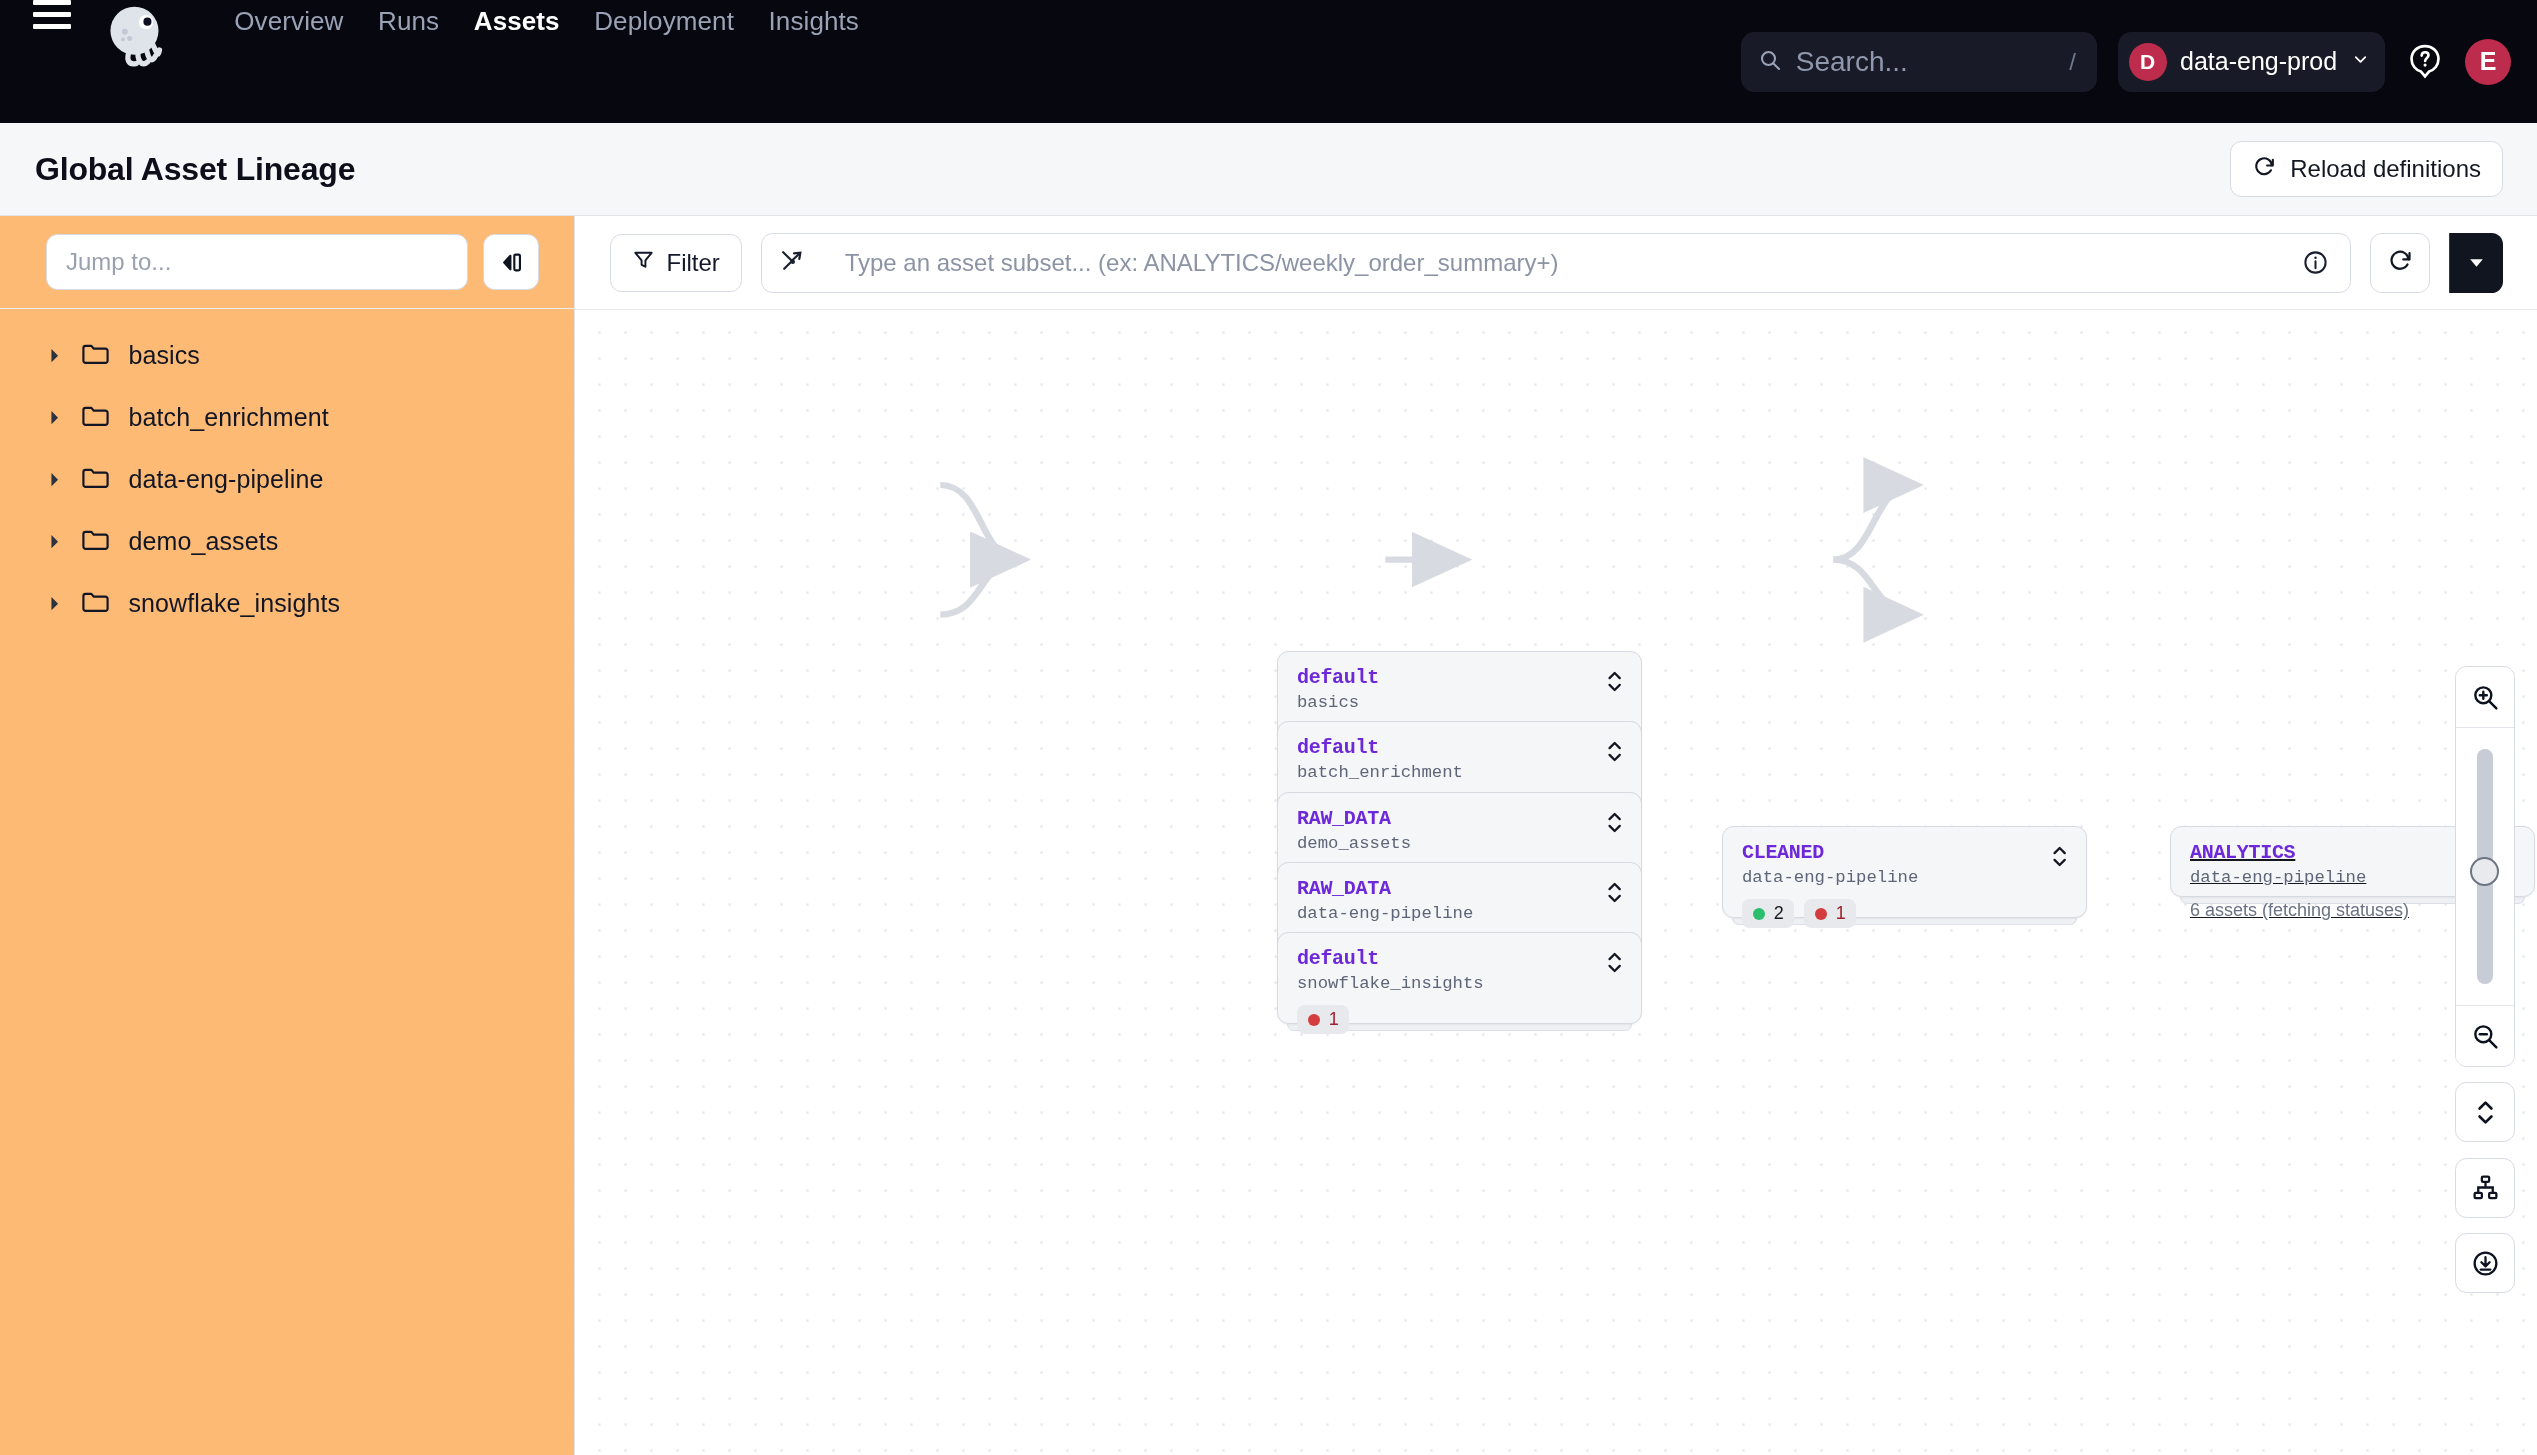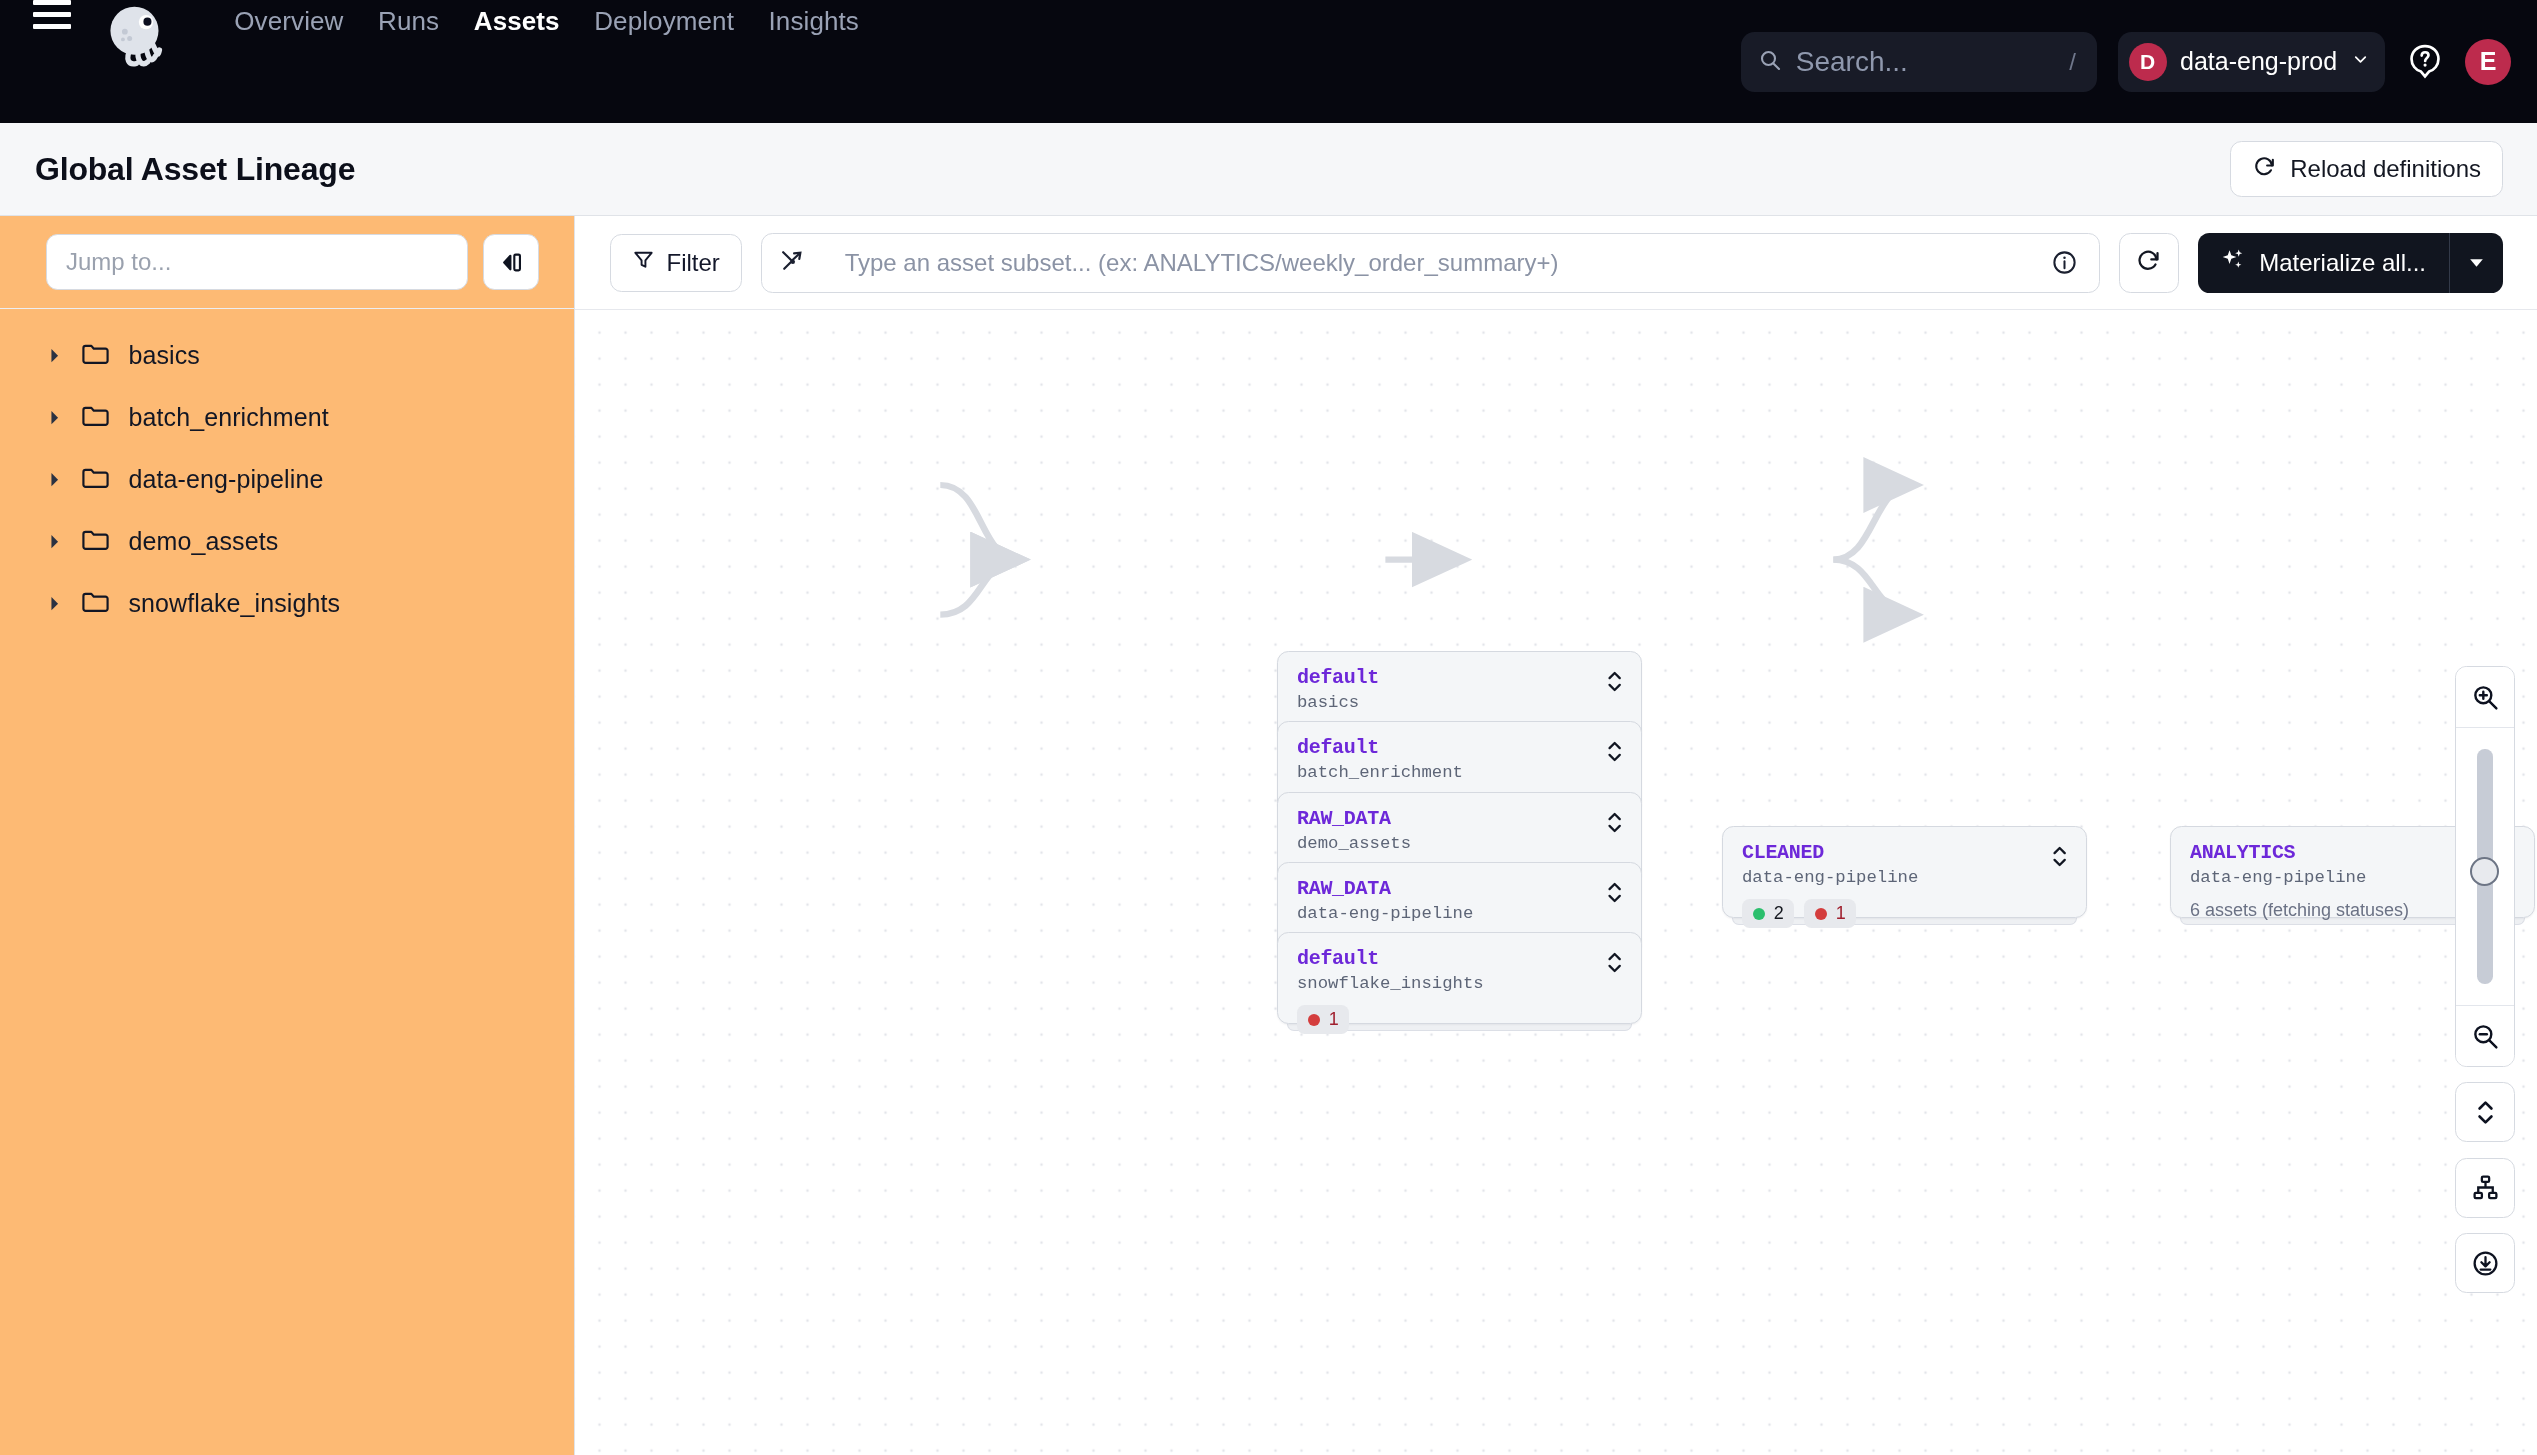--- a/index.html
+++ b/index.html
@@ -409,30 +409,20 @@
       <div id="refresh-btn">
         <span>
           <svg width="27" height="27" viewBox="0 0 24 24" fill="none" stroke="#131722" stroke-width="2">
             <path d="M20 5.5 V11 H14.5" stroke-linecap="round" stroke-linejoin="round"></path>
             <path d="M19.2 11 A7.6 7.6 0 1 0 18.2 15.6" stroke-linecap="round"></path>
           </svg>
         </span>
       </div>
 
       <div id="materialize-group">
-        <div id="materialize-btn">
-          <span>
-            <svg width="25" height="25" viewBox="0 0 24 24" fill="#ffffff">
-              <path d="M8.2 3 L9.9 7.9 L14.8 9.6 L9.9 11.3 L8.2 16.2 L6.5 11.3 L1.6 9.6 L6.5 7.9 Z"></path>
-              <path d="M17 2.5 L17.9 5 L20.4 5.9 L17.9 6.8 L17 9.3 L16.1 6.8 L13.6 5.9 L16.1 5 Z"></path>
-              <path d="M16.6 14 L17.4 16.2 L19.6 17 L17.4 17.8 L16.6 20 L15.8 17.8 L13.6 17 L15.8 16.2 Z"></path>
-            </svg>
-          </span>
-          <span>Materialize all...</span>
-        </div>
         <div id="materialize-caret">
           <svg width="21" height="21" viewBox="0 0 20 20" fill="#ffffff">
               <path d="M4 7 L16 7 L10 14 Z"></path>
             </svg>
         </div>
       </div>
     </div>
 
     <div id="canvas">
 
@@ -573,21 +563,21 @@
           </div>
           <span class="node-caret">
             <svg width="17.3" height="25" viewBox="0 0 14 22" fill="none" stroke="#111622" stroke-width="2" stroke-linecap="round" stroke-linejoin="round">
               <path d="M2.5 8 L7 3.5 L11.5 8"></path>
                 <path d="M2.5 14 L7 18.5 L11.5 14"></path>
             </svg>
           </span>
         </div>
       </div>
 
-      <div class="node" style="left:1595px; top:516px; width:365px; height:92px;">
+      <div class="node" style="left:1595px; top:516px; width:365px; height:71px;text-decoration:underline;">
         <div class="stack1"></div>
         <div class="node-card">
           <div class="node-title mono">ANALYTICS</div>
           <div class="node-sub mono">data-eng-pipeline</div>
           <div class="node-status-text">6 assets (fetching statuses)</div>
           <span class="node-caret">
             <svg width="17.3" height="25" viewBox="0 0 14 22" fill="none" stroke="#111622" stroke-width="2" stroke-linecap="round" stroke-linejoin="round">
               <path d="M2.5 8 L7 3.5 L11.5 8"></path>
                 <path d="M2.5 14 L7 18.5 L11.5 14"></path>
             </svg>

